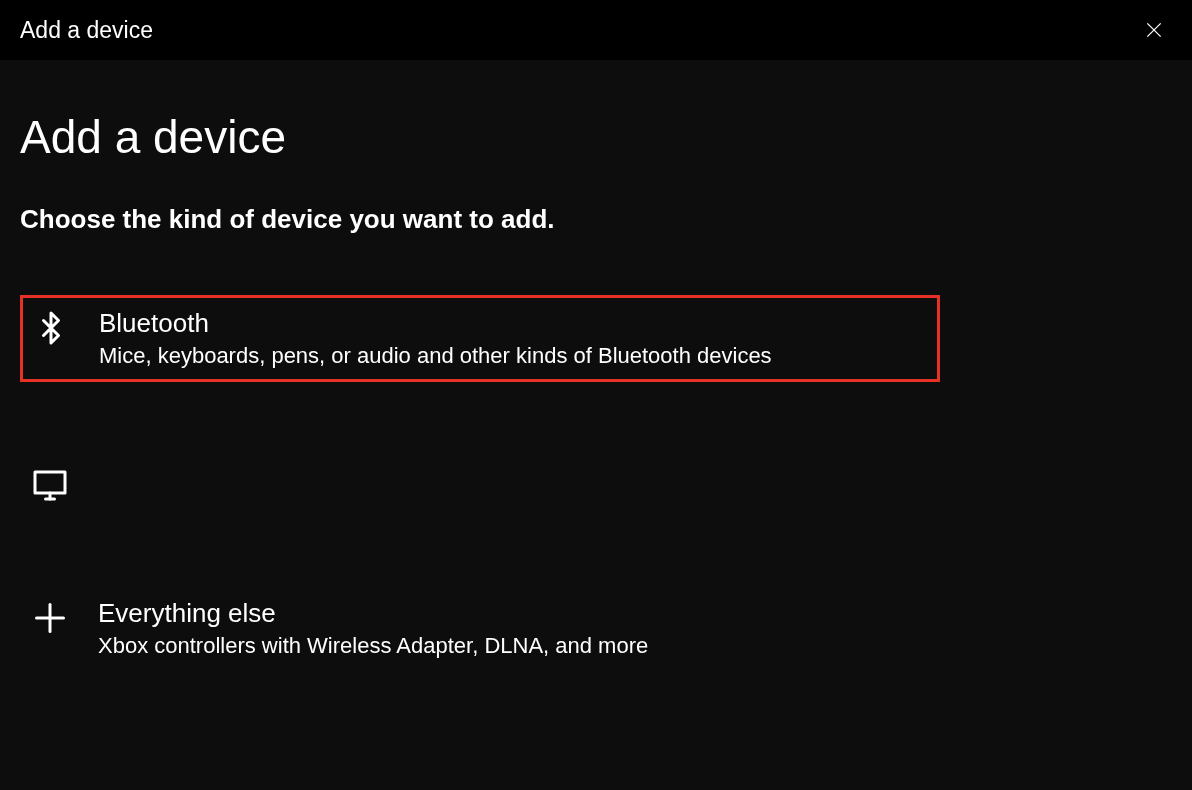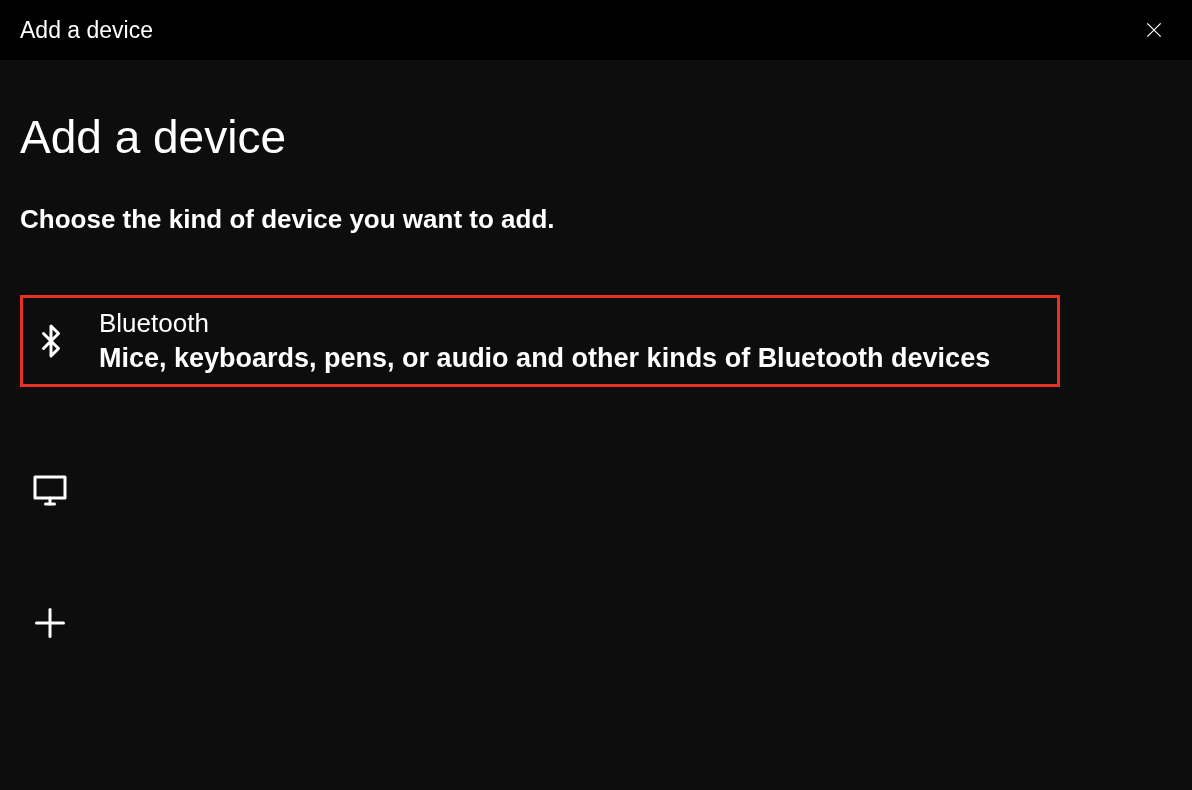--- a/index.html
+++ b/index.html
@@ -51,25 +51,25 @@
       margin-bottom: 40px;
     }
     .page-subtitle {
       font-size: 26px;
       font-weight: 700;
       color: #ffffff;
       margin-bottom: 60px;
     }
     .device-option {
       display: flex;
-      align-items: center;
+      align-items: flex-start;
       padding: 12px 10px;
       cursor: pointer;
       margin-bottom: 70px;
-      width: 1040px;
+      width: 920px;
     }
     .device-option.highlighted {
       border: 3px solid #e63126;
       padding: 10px 8px;
     }
     .device-icon {
       width: 40px;
       height: 40px;
       margin-right: 28px;
       display: flex;
@@ -84,22 +84,22 @@
     .device-text {
       flex: 1;
     }
     .device-title {
       font-size: 26px;
       font-weight: 400;
       color: #ffffff;
       margin-bottom: 4px;
     }
     .device-desc {
-      font-size: 27px;
-      font-weight: 700;
+      font-size: 22px;
+      font-weight: 400;
       color: #ffffff;
     }
   </style>
 </head>
 <body>
 
 <div class="titlebar">
   <div class="titlebar-title">Add a device</div>
   <div class="close-btn">
     <svg viewBox="0 0 24 24" fill="none" stroke="#ffffff" stroke-width="1.5">
@@ -137,14 +137,18 @@
     </div>
   </div>
 
   <div class="device-option">
     <div class="device-icon">
       <svg viewBox="0 0 24 24" fill="none" stroke="#ffffff" stroke-width="2" stroke-linecap="round" stroke-linejoin="round">
         <line x1="12" y1="3" x2="12" y2="21"></line>
         <line x1="3" y1="12" x2="21" y2="12"></line>
       </svg>
     </div>
+    <div class="device-text">
+      <div class="device-title">Everything else</div>
+      <div class="device-desc">Xbox controllers with Wireless Adapter, DLNA, and more</div>
+    </div>
   </div>
 </div>
 
 </body></html>

